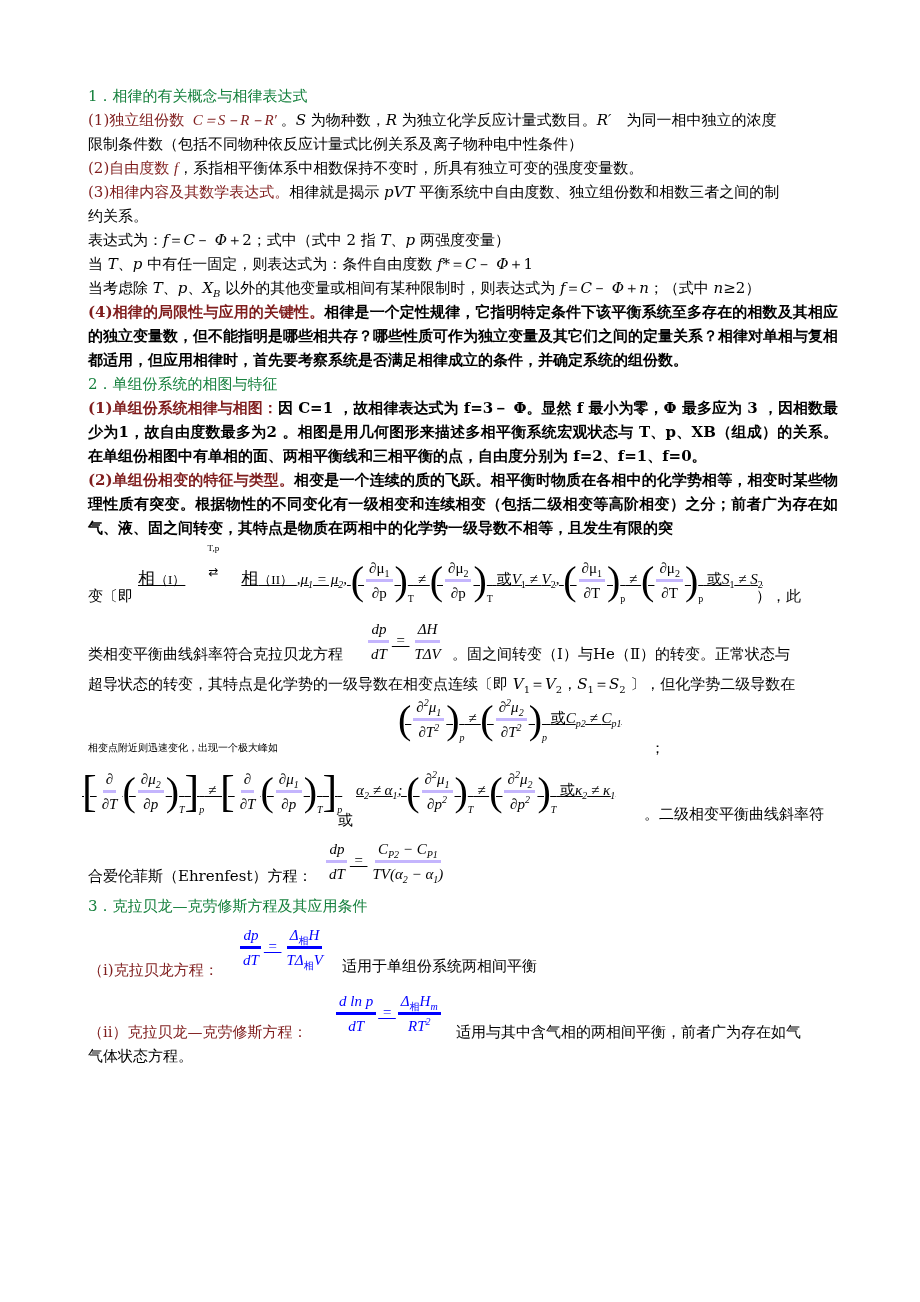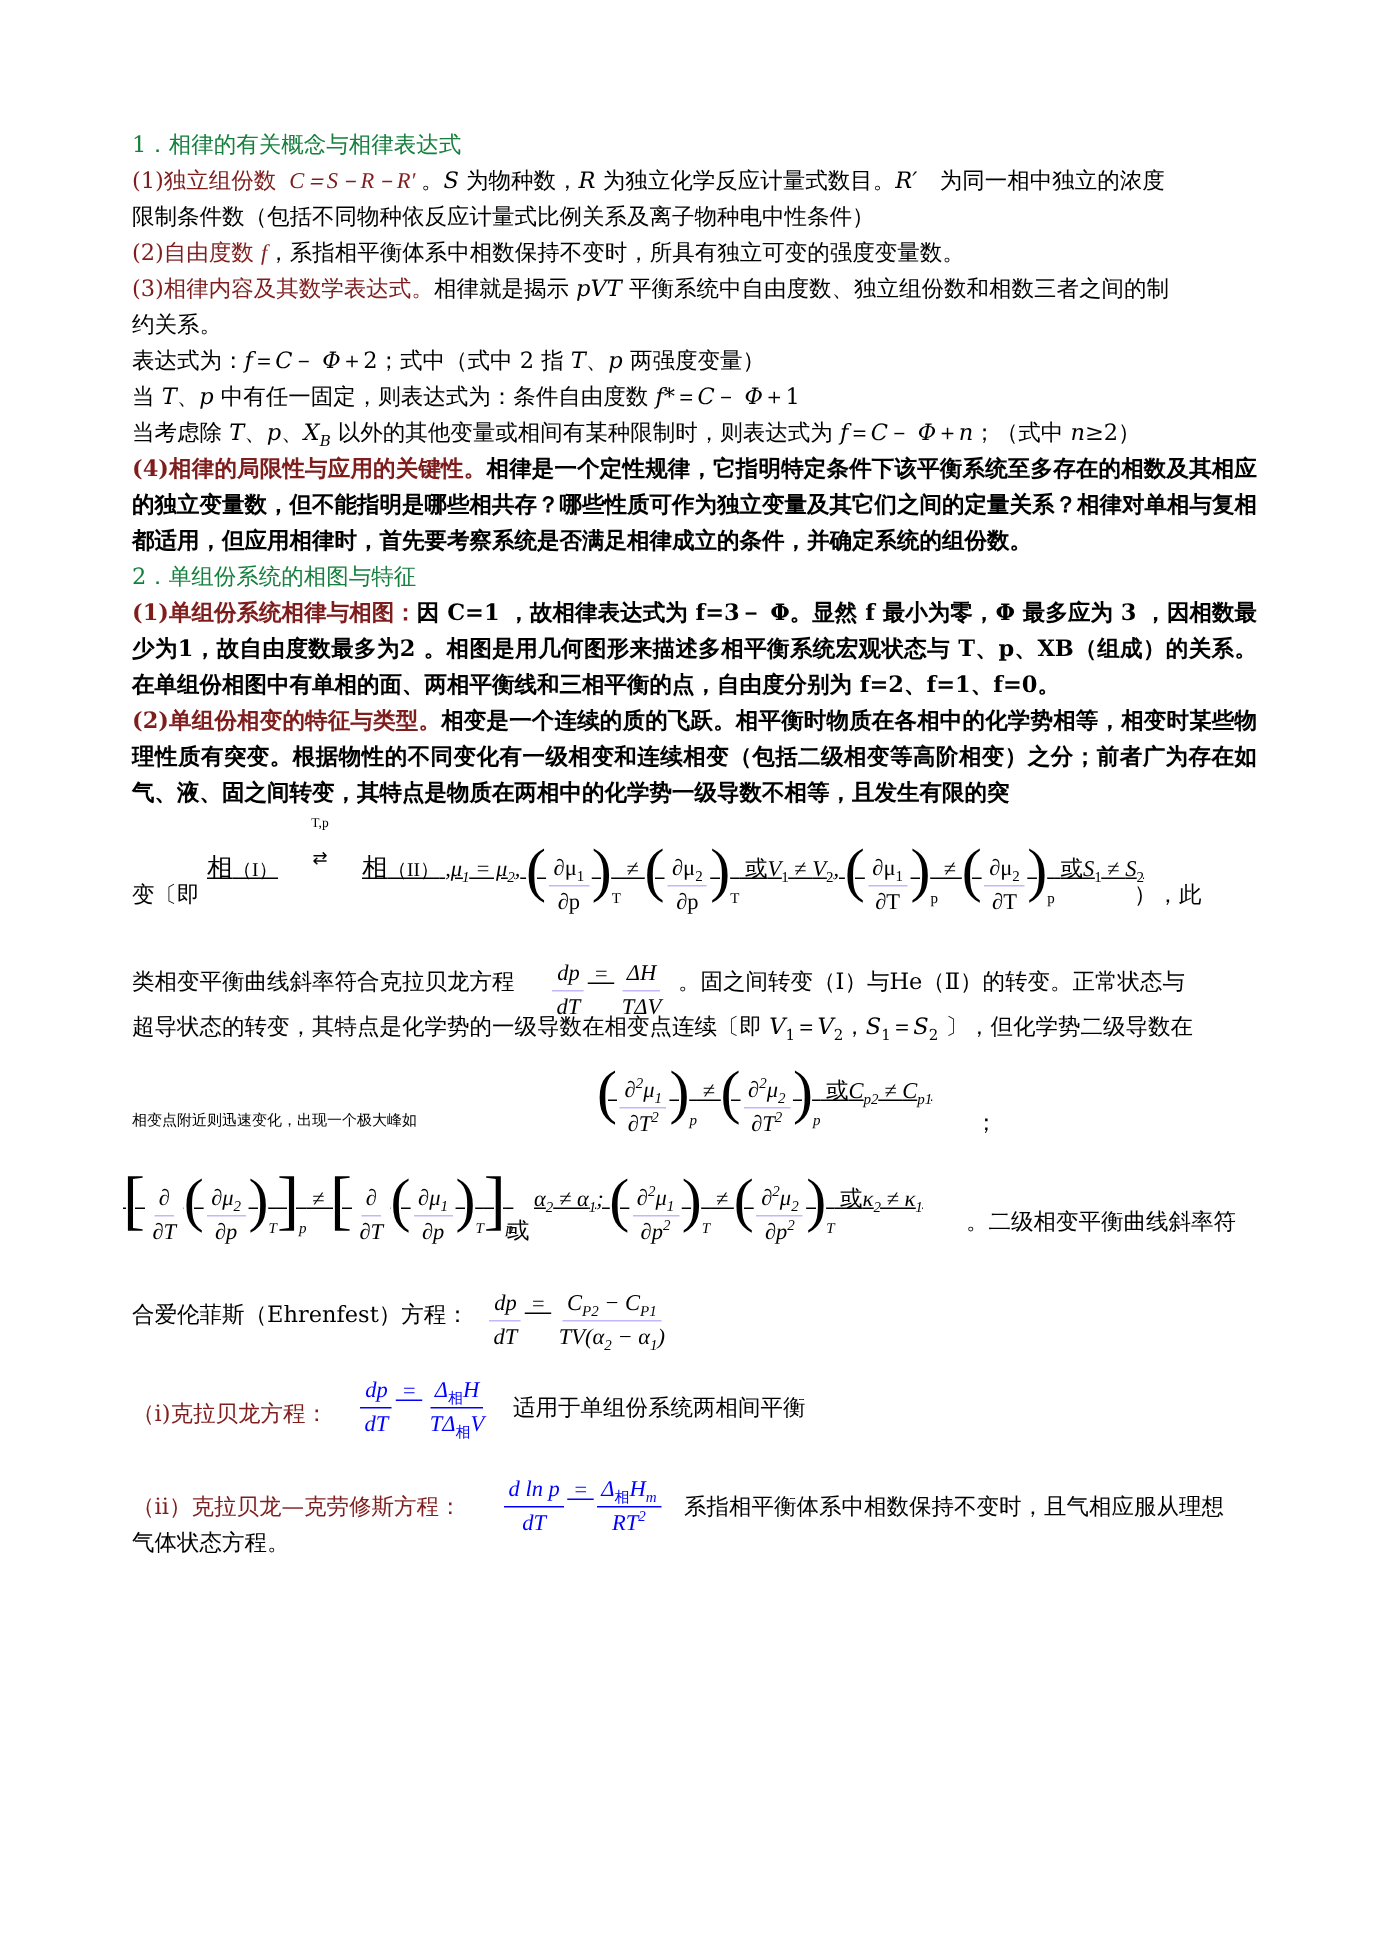--- a/index.html
+++ b/index.html
@@ -7,21 +7,21 @@
          font-family:"DejaVu Serif", "Liberation Serif", serif; color:#000; }
   .page { position:absolute; left:88px; top:84px; width:750px; font-size:15px; line-height:24px; }
   .line { white-space:nowrap; height:24px; }
   .wrap { white-space:normal; text-align:justify;font-weight:bold; }
   .red { color:#15803d; }
   .blue { color:#7f1d1d; }
   .it { font-style:italic; font-family:"Liberation Serif", serif; }
   sub, sup { font-size:10px; line-height:0; }
   .math { font-family:"Liberation Serif", serif; font-style:italic; display:inline-block; vertical-align:middle;text-decoration:underline; }
   .frac { display:inline-flex; flex-direction:column; align-items:center; vertical-align:middle; margin:0 2px; line-height:22px; }
-  .frac .num { border-bottom:1px solid #c4b5fd; padding:0 3px;margin-top:20px; }
+  .frac .num { border-bottom:3px solid #c4b5fd; padding:0 3px; }
   .frac .den { padding:0 3px; }
   .paren { font-size:40px; font-style:normal; font-weight:100; vertical-align:middle; line-height:40px; }
   .brack { font-size:44px; font-style:normal; vertical-align:middle; line-height:44px; }
   .sub-s { font-size:10px; vertical-align:-18px; }
   .mathrow { position:relative; }
   .bluemath { color:#0000ff; }
   .bluemath .frac .num { border-bottom-color:#0000ff; }
 </style>
 </head>
 <body>
@@ -167,20 +167,21 @@
       <span class="frac">
           <span class="num">dp</span>
           <span class="den">dT</span>
         </span> = <span class="frac">
           <span class="num">C<sub>P2</sub> − C<sub>P1</sub></span>
           <span class="den">TV(α<sub>2</sub> − α<sub>1</sub>)</span>
         </span>
     </span>
   </div>
 
+  <div class="line red" style="margin-top:4px;">3．克拉贝龙—克劳修斯方程及其应用条件</div>
 
   <div class="mathrow" style="height:66px; white-space:nowrap;">
     <span class="blue" style="position:absolute; left:0; top:40px;">（i)克拉贝龙方程：</span>
     <span class="math bluemath" style="position:absolute; left:150px; top:6px;">
       <span class="frac">
           <span class="num">dp</span>
           <span class="den">dT</span>
         </span> = <span class="frac">
           <span class="num">Δ<sub style="font-style:normal;">相</sub>H</span>
           <span class="den">TΔ<sub style="font-style:normal;">相</sub>V</span>
@@ -193,17 +194,17 @@
     <span class="blue" style="position:absolute; left:0; top:30px;">（ii）克拉贝龙—克劳修斯方程：</span>
     <span class="math bluemath" style="position:absolute; left:246px; top:0;">
       <span class="frac">
           <span class="num">d ln p</span>
           <span class="den">dT</span>
         </span> = <span class="frac">
           <span class="num">Δ<sub style="font-style:normal;">相</sub>H<sub>m</sub></span>
           <span class="den">RT<sup>2</sup></span>
         </span>
     </span>
-    <span style="position:absolute; left:368px; top:30px;">系指相平衡体系中相数保持不变时，且气相应服从理想</span>
+    <span style="position:absolute; left:368px; top:30px;">适用与其中含气相的两相间平衡，前者广为存在如气</span>
   </div>
   <div class="line">气体状态方程。</div>
 
 </div>
 
 </body></html>

